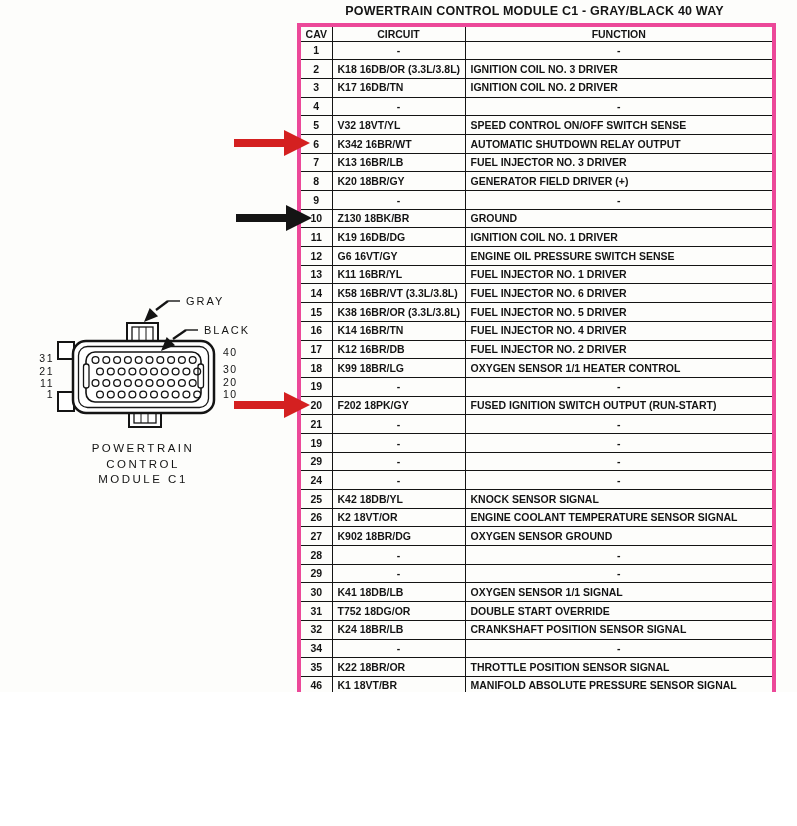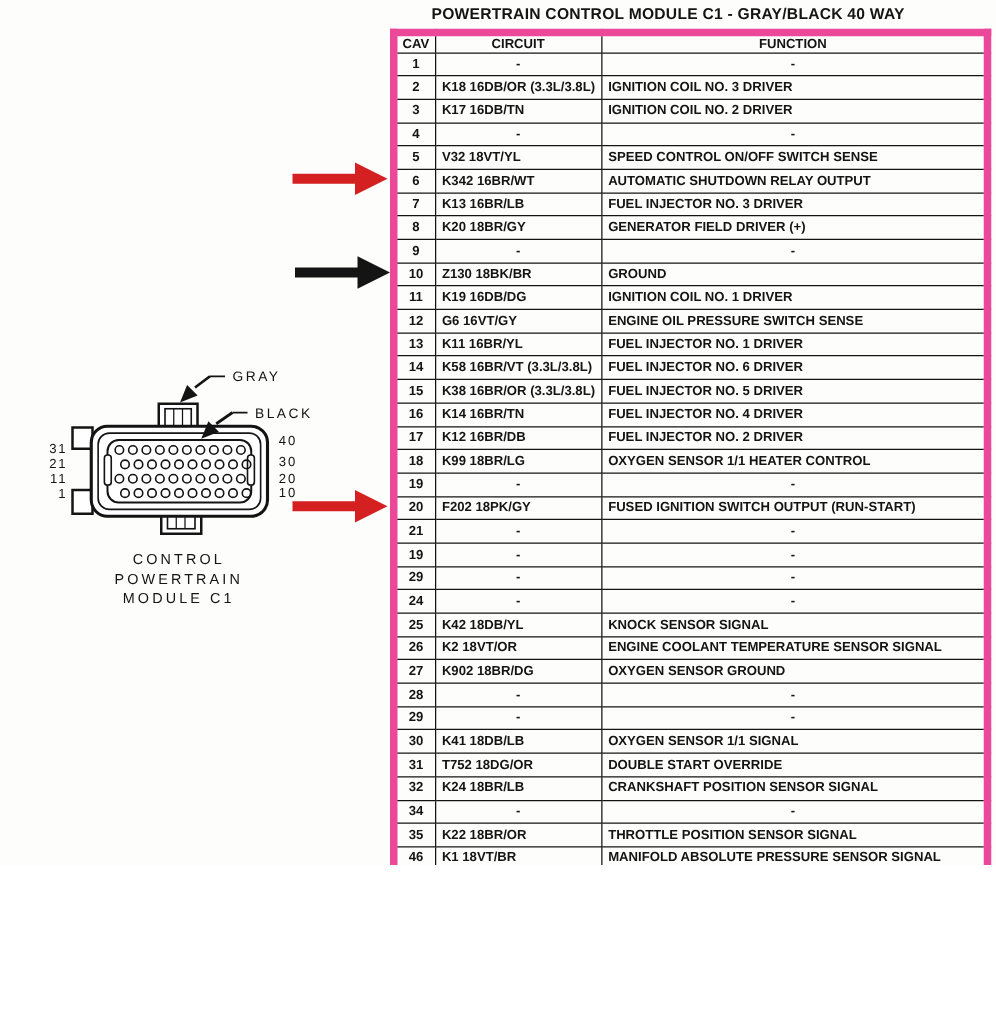--- a/index.html
+++ b/index.html
@@ -7,23 +7,23 @@
     position:relative; width:797px; height:692px;
     background:#fdfdfb; overflow:hidden;
     font-family:"Liberation Sans", sans-serif; color:#141414;
   }
   .title {
     position:absolute; left:297px; top:4px; width:475px;
     text-align:center; font-weight:bold; font-size:12.5px; letter-spacing:0.2px;
     white-space:nowrap;
   }
   table.pinout {
-    position:absolute; left:312px; top:23px; width:475px;
+    position:absolute; left:297px; top:23px; width:475px;
     border-collapse:collapse; table-layout:fixed;
-    border:6px solid #ec4899;
+    border:4px solid #ec4899;
   }
   .pinout col.c-cav { width:33px; }
   .pinout col.c-cir { width:133px; }
   .pinout col.c-fn  { width:309px; }
   .pinout th, .pinout td {
     border:1px solid #141414;
     font-size:10.5px; font-weight:bold; line-height:1;
     padding:0 5px; overflow:hidden; white-space:nowrap;
     box-sizing:border-box;
   }
@@ -364,18 +364,18 @@
     </g>
     <g>
       <text class="pin-num" x="203" y="73">40</text>
       <text class="pin-num" x="203" y="89.5">30</text>
       <text class="pin-num" x="203" y="103">20</text>
       <text class="pin-num" x="203" y="114.5">10</text>
     </g>
   </svg>
 
   <div class="caption">
+    <div>POWERTRAIN</div>
     <div>CONTROL</div>
-    <div>POWERTRAIN</div>
     <div>MODULE C1</div>
   </div>
 
 </div>
 
 </body></html>

